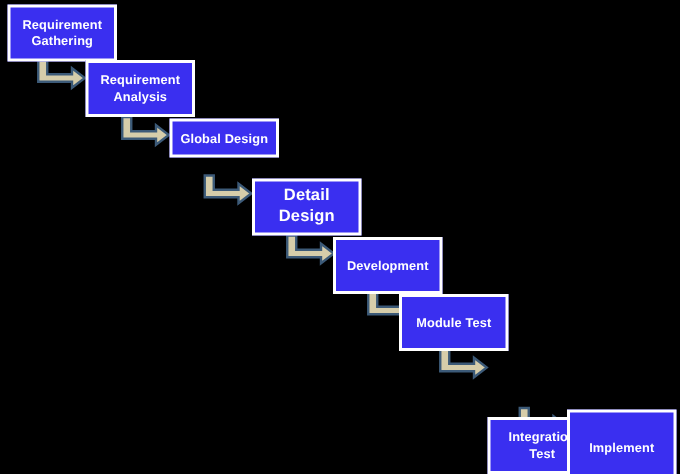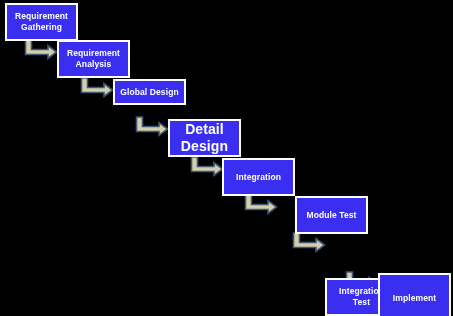--- a/index.html
+++ b/index.html
@@ -99,29 +99,29 @@
 
   <div class="stage-box" style="left:57px; top:40px; width:73px; height:38px; font-size:8.5px;">
     <span class="stage-label">Requirement
 Analysis</span>
   </div>
 
   <div class="stage-box" style="left:113px; top:79px; width:73px; height:26px; font-size:8.5px;">
     <span class="stage-label">Global Design</span>
   </div>
 
-  <div class="stage-box" style="left:168px; top:119px; width:73px; height:38px; font-size:14px;">
+  <div class="stage-box" style="left:168px; top:119px; width:73px; height:38px; font-size:11px;">
     <span class="stage-label">Detail Design</span>
   </div>
 
   <div class="stage-box" style="left:222px; top:158px; width:73px; height:38px; font-size:8.5px;">
-    <span class="stage-label">Integration</span>
+    <span class="stage-label">Development</span>
   </div>
 
-  <div class="stage-box" style="left:295px; top:196px; width:73px; height:38px; font-size:8.5px;">
+  <div class="stage-box" style="left:266px; top:196px; width:73px; height:38px; font-size:8.5px;">
     <span class="stage-label">Module Test</span>
   </div>
 
   <div class="stage-box" style="left:325px; top:234px; width:73px; height:38px; font-size:8.5px;margin-top:44px;">
     <span class="stage-label">Integration
 Test</span>
   </div>
 
   <div class="stage-box" style="left:378px; top:273px; width:73px; height:50px; font-size:8.5px;">
     <span class="stage-label">Implement</span>

